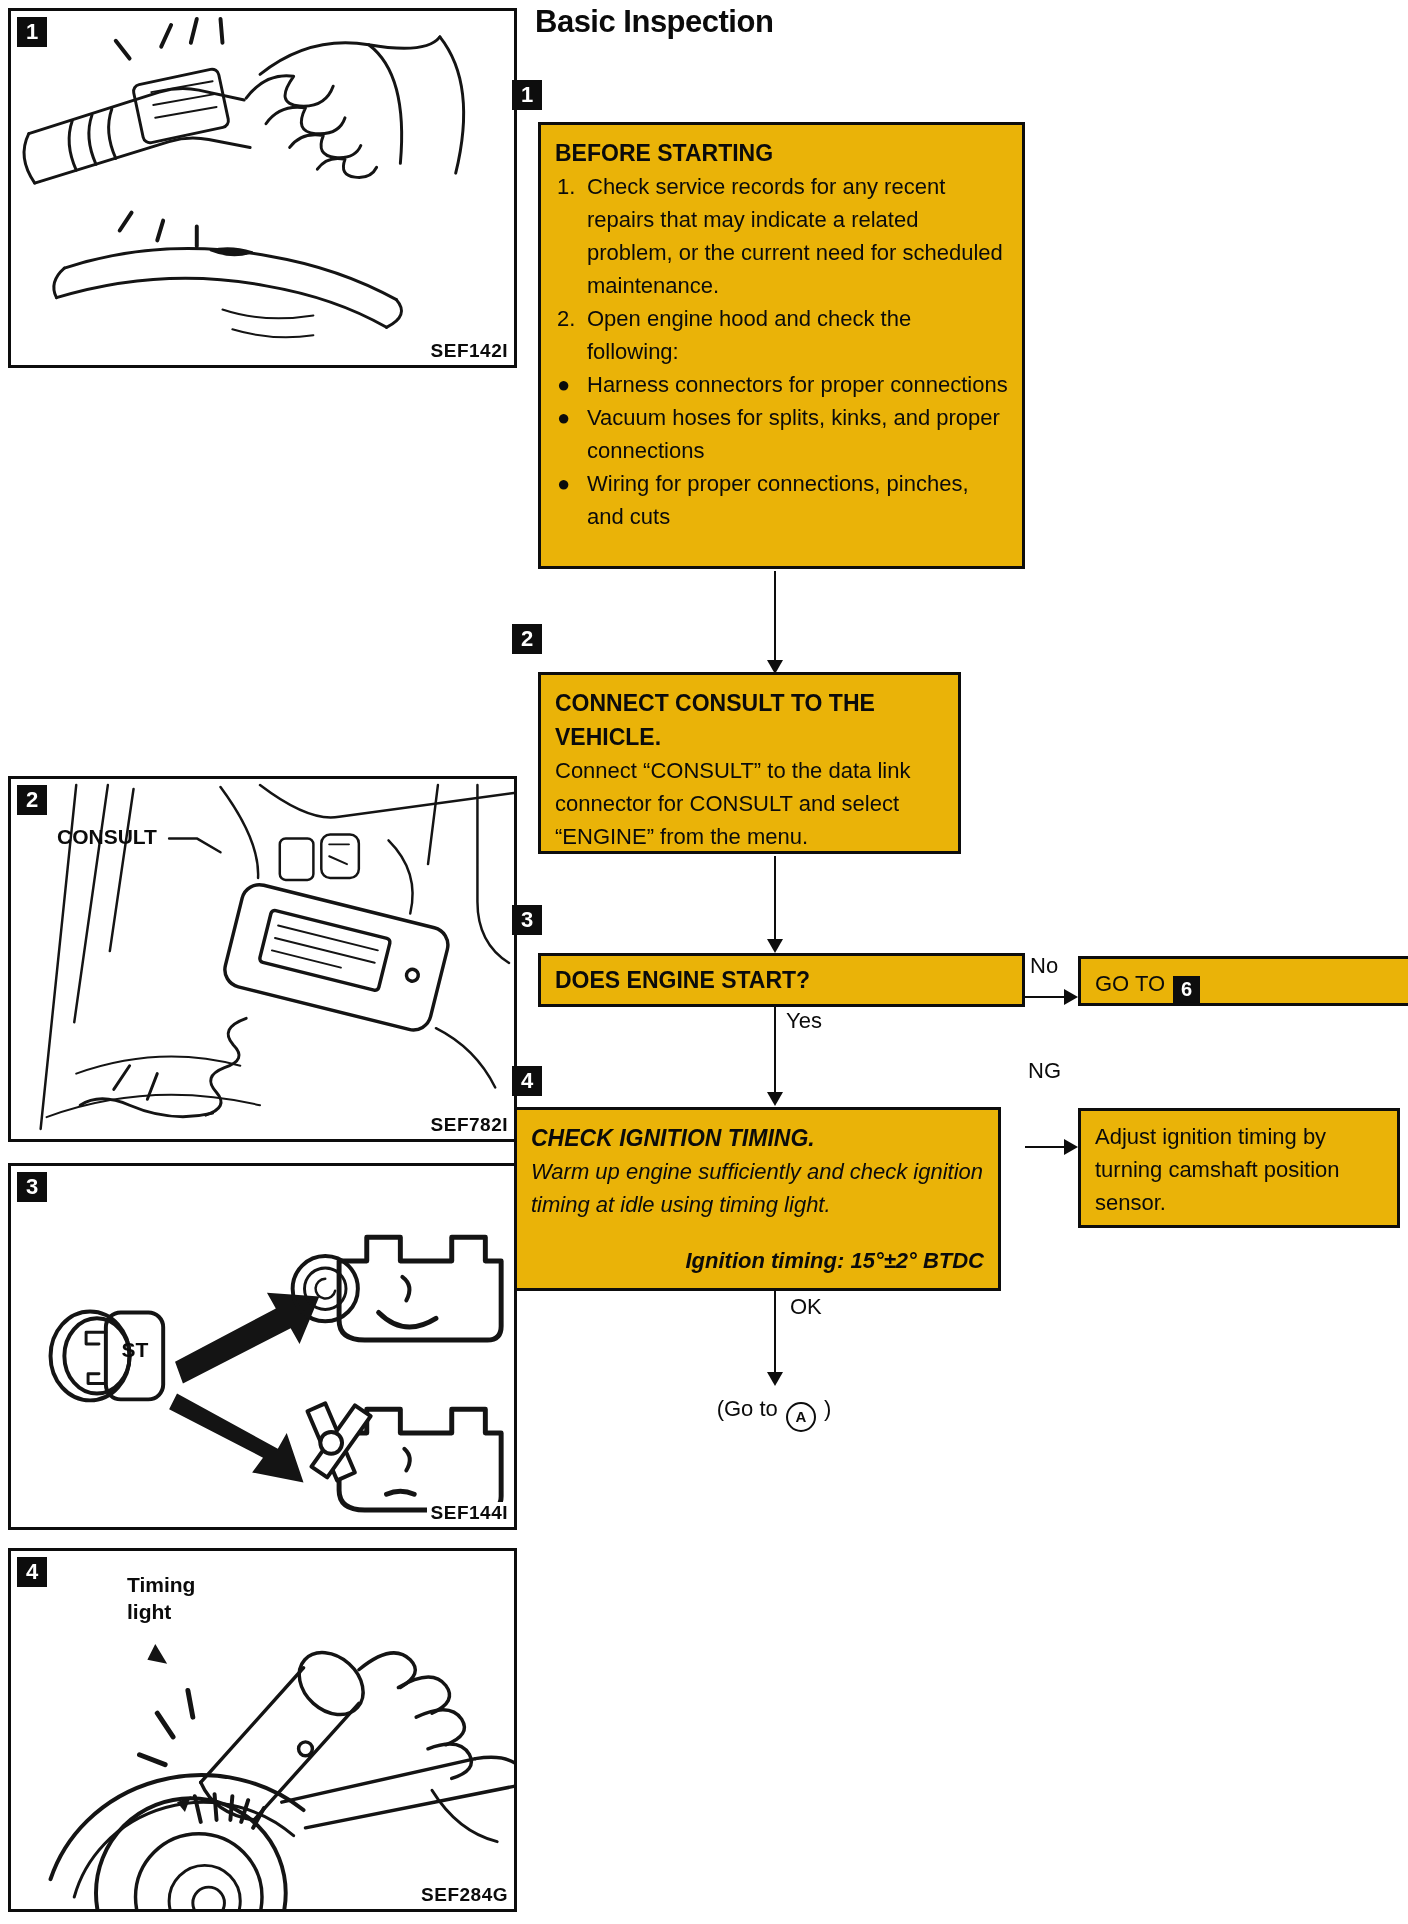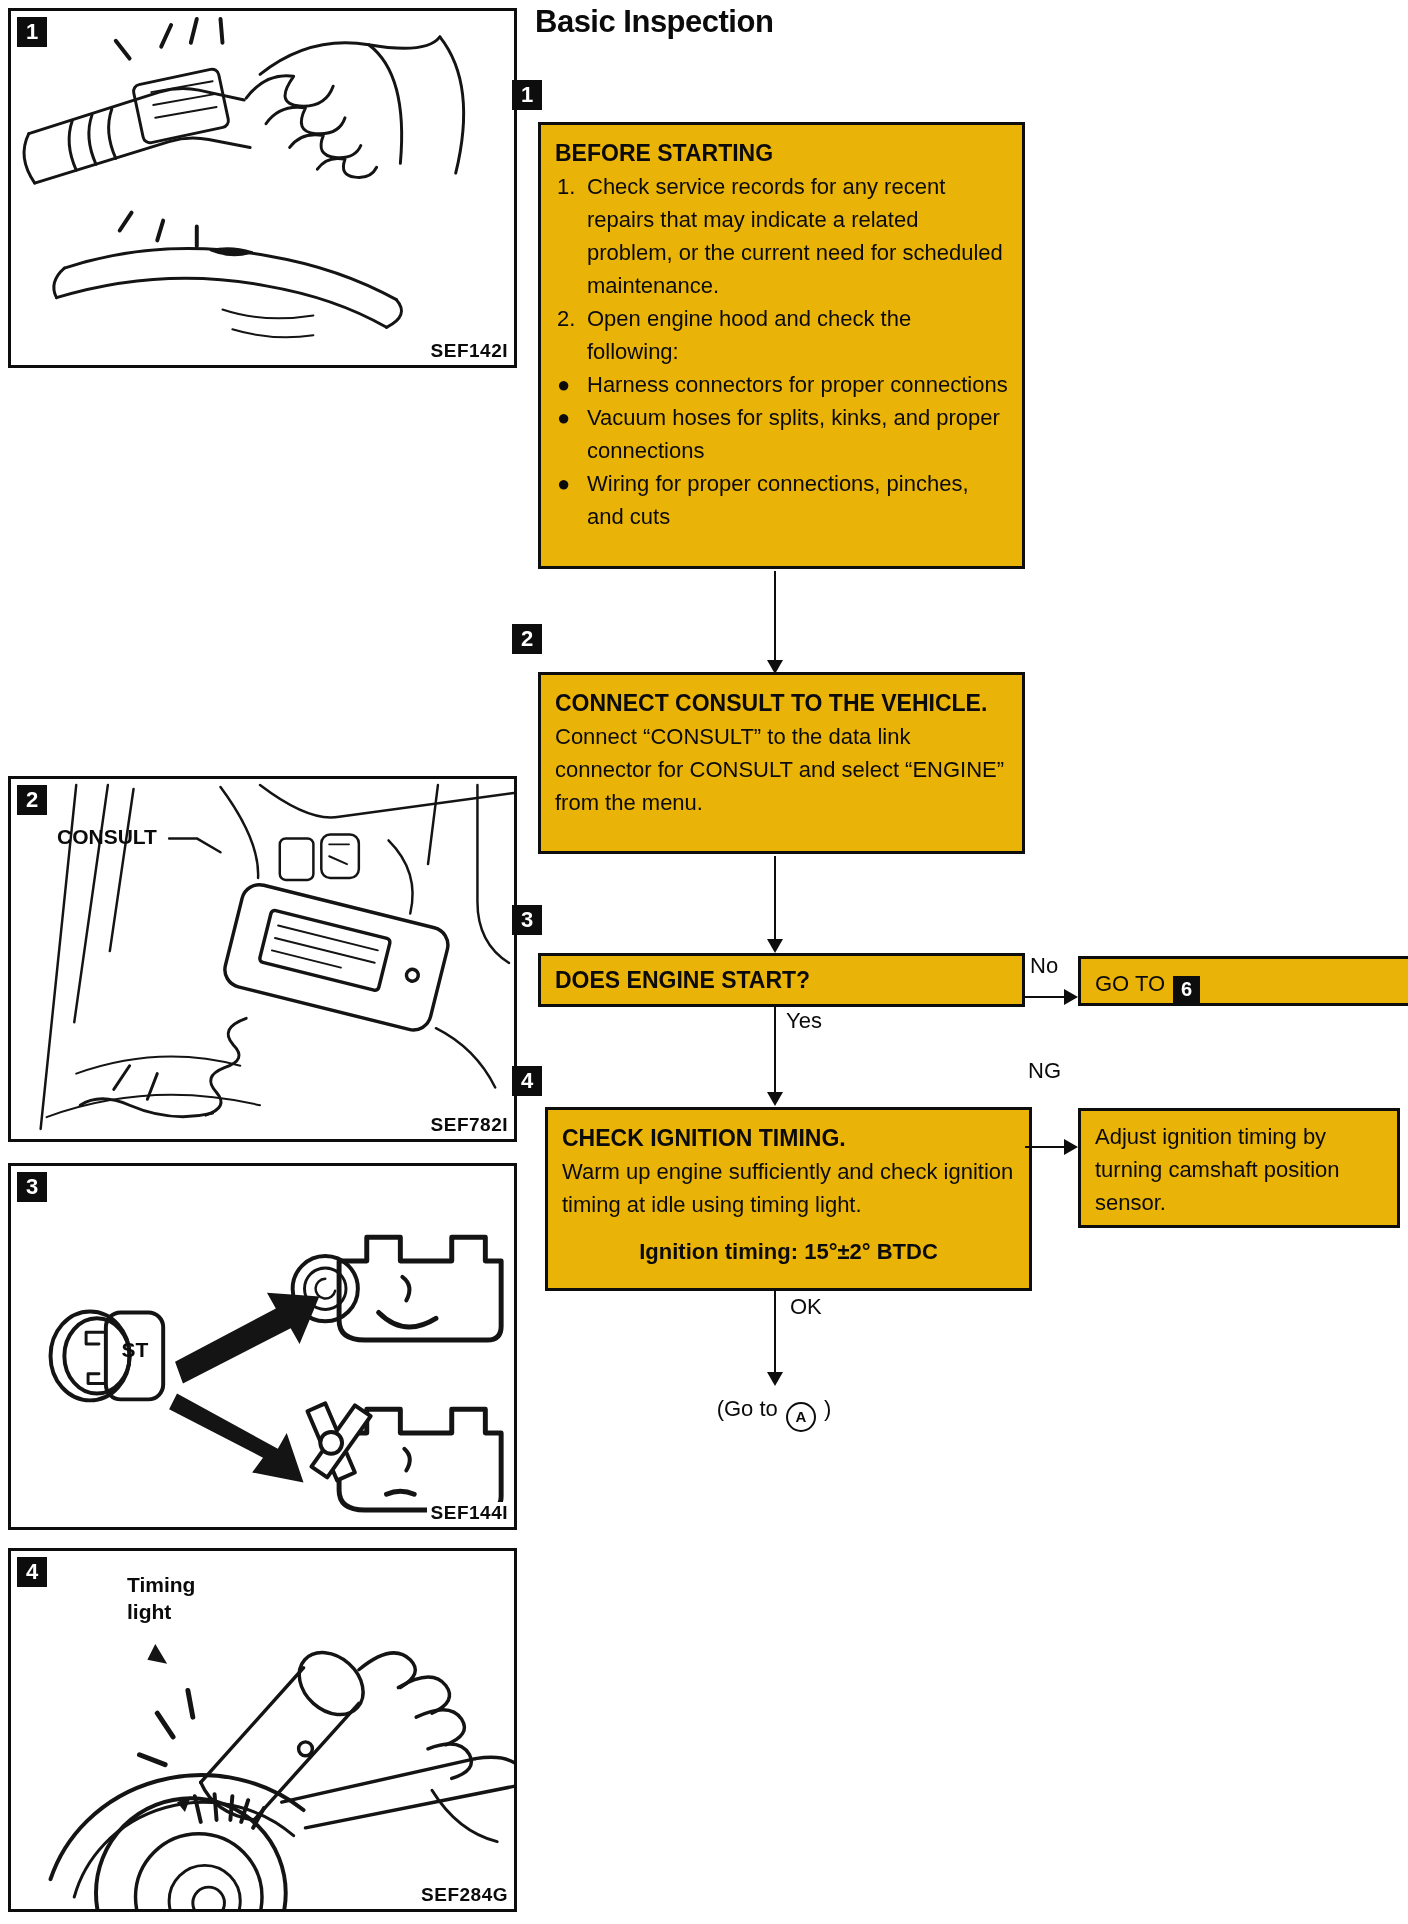--- a/index.html
+++ b/index.html
@@ -12,21 +12,21 @@
   .panel-badge{position:absolute;left:6px;top:6px;width:30px;height:30px;font-size:22px;z-index:3;}
   .fig-code{position:absolute;right:6px;bottom:3px;font-size:19px;font-weight:bold;letter-spacing:.5px;background:#fff;padding-left:4px;z-index:3;}
   .callout{position:absolute;font-weight:bold;z-index:3;}
   
   #page-title{left:535px;top:4px;font-size:31px;font-weight:bold;letter-spacing:-0.5px;}
   .step-badge{position:absolute;left:512px;width:30px;height:30px;font-size:22px;}
   .fbox{position:absolute;border:3px solid #0d0d0d;background:#eab308;box-sizing:border-box;padding:11px 14px;font-size:22px;line-height:33px;}
   .fbox .btitle{font-weight:bold;font-size:23px;line-height:34px;}
   .li{position:relative;padding-left:32px;}
   .li .marker{position:absolute;left:2px;}
-  .spec{text-align:center;font-weight:bold;margin-top:14px;}
+  .spec{text-align:right;font-weight:bold;margin-top:23px;}
   .vline{position:absolute;width:2px;background:#0d0d0d;}
   .hline{position:absolute;height:2px;background:#0d0d0d;}
   .ah-down{position:absolute;width:0;height:0;border-left:8px solid transparent;border-right:8px solid transparent;border-top:14px solid #0d0d0d;}
   .ah-right{position:absolute;width:0;height:0;border-top:8px solid transparent;border-bottom:8px solid transparent;border-left:14px solid #0d0d0d;}
   .flabel{position:absolute;font-size:22px;}
   .badge-inline{display:inline-flex;width:27px;height:27px;font-size:20px;margin-left:8px;vertical-align:-5px;}
   #end-label{left:538px;top:1396px;width:472px;text-align:center;font-size:22px;}
   .circle-ref{display:inline-flex;width:26px;height:26px;border:2px solid #0d0d0d;border-radius:50%;align-items:center;justify-content:center;font-size:15px;font-weight:bold;vertical-align:-6px;margin:0 2px;}
   svg{overflow:hidden;}
   .ink{stroke:#141414;fill:none;stroke-linecap:round;stroke-linejoin:round;}
@@ -168,21 +168,21 @@
   <div class="li"><span class="marker">2.</span><span>Open engine hood and check the following:</span></div>
   <div class="li"><span class="marker">●</span><span>Harness connectors for proper connections</span></div>
   <div class="li"><span class="marker">●</span><span>Vacuum hoses for splits, kinks, and proper connections</span></div>
   <div class="li"><span class="marker">●</span><span>Wiring for proper connections, pinches, and cuts</span></div>
 </div>
 
 <div class="vline" style="left:774px;top:571px;height:92px;"></div>
 <div class="ah-down" style="left:767px;top:660px;"></div>
 
 <div class="badge step-badge" style="top:624px;">2</div>
-<div class="fbox" style="left:538px;top:672px;width:487px;height:182px;">
+<div class="fbox" style="left:538px;top:672px;width:423px;height:182px;">
   <div class="btitle">CONNECT CONSULT TO THE VEHICLE.</div>
   <div>Connect “CONSULT” to the data link connector for CONSULT and select “ENGINE” from the menu.</div>
 </div>
 
 <div class="vline" style="left:774px;top:856px;height:86px;"></div>
 <div class="ah-down" style="left:767px;top:939px;"></div>
 
 <div class="badge step-badge" style="top:905px;">3</div>
 <div class="fbox" style="left:538px;top:953px;width:487px;height:54px;padding-top:7px;">
   <div class="btitle">DOES ENGINE START?</div>
@@ -193,21 +193,21 @@
 <div class="ah-right" style="left:1064px;top:989px;"></div>
 <div class="fbox" style="left:1078px;top:956px;width:376px;height:50px;padding-top:8px;">
   <span>GO TO</span><span class="badge badge-inline">6</span>
 </div>
 
 <div class="flabel" style="left:786px;top:1008px;">Yes</div>
 <div class="vline" style="left:774px;top:1007px;height:88px;"></div>
 <div class="ah-down" style="left:767px;top:1092px;"></div>
 
 <div class="badge step-badge" style="top:1066px;">4</div>
-<div class="fbox" style="left:545px;top:1107px;width:487px;height:184px;">
+<div class="fbox" style="left:514px;top:1107px;width:487px;height:184px;font-style:italic;">
   <div class="btitle">CHECK IGNITION TIMING.</div>
   <div>Warm up engine sufficiently and check ignition timing at idle using timing light.</div>
   <div class="spec">Ignition timing: 15°±2° BTDC</div>
 </div>
 
 <div class="flabel" style="left:1028px;top:1058px;">NG</div>
 <div class="hline" style="left:1025px;top:1146px;width:42px;"></div>
 <div class="ah-right" style="left:1064px;top:1139px;"></div>
 <div class="fbox" style="left:1078px;top:1108px;width:322px;height:120px;padding-top:9px;">
   <div>Adjust ignition timing by turning camshaft position sensor.</div>

